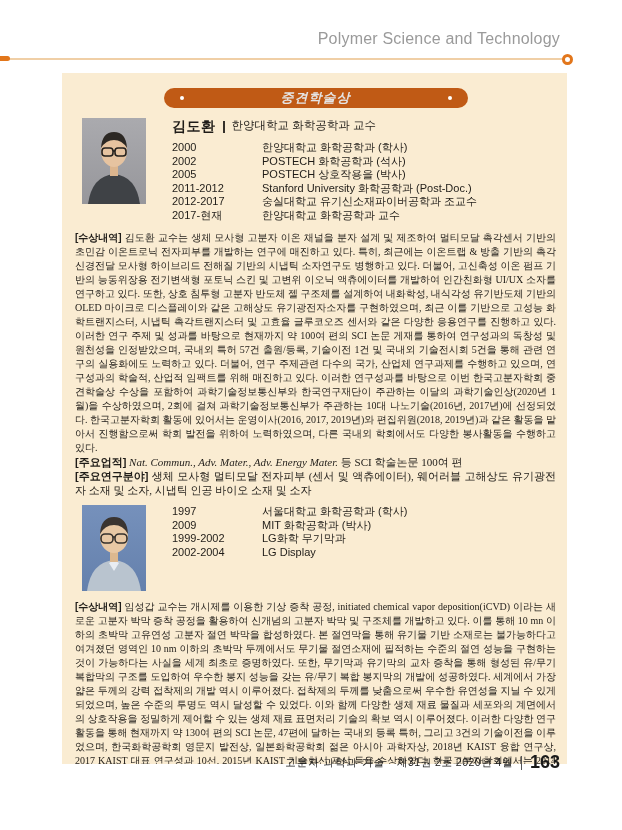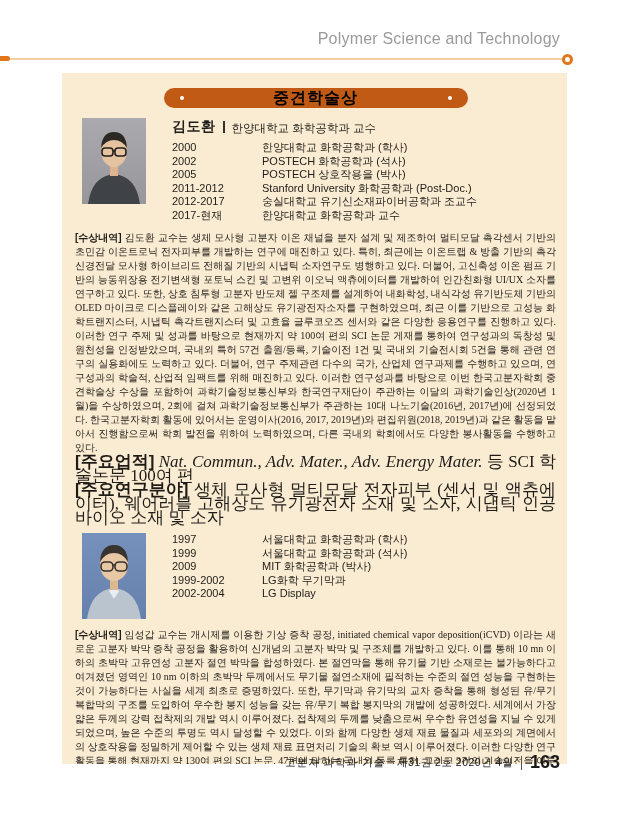--- a/index.html
+++ b/index.html
@@ -53,21 +53,21 @@
     overflow:hidden;
   }
   .badge{
     position:relative;
     width:304px;height:20px;margin:0 auto 10px auto;
     background:var(--accent);
     border-radius:10px;
     display:flex;align-items:center;justify-content:center;
   }
   .badge-label{
-    color:#000000;font-size:16px;font-weight:bold;letter-spacing:1px;
+    color:#e5e5e5;font-size:13px;font-weight:bold;letter-spacing:1px;font-style:italic;
   }
   .badge-dot{
     position:absolute;top:8px;width:4px;height:4px;border-radius:50%;
     background:#ffffff;
   }
   .badge-dot.left{left:16px;}
   .badge-dot.right{right:16px;}
 
   
   .profile{margin-top:8px;}
@@ -77,21 +77,21 @@
   }
   .photo{
     width:64px;height:86px;flex:0 0 64px;
     overflow:hidden;
   }
   .photo svg{display:block;}
   .profile-info{
     margin-left:26px;flex:1;
   }
   .name-line{
-    display:flex;align-items:flex-end;
+    display:flex;align-items:flex-start;
     margin-bottom:5px;
   }
   .prof-name{
     font-size:14px;font-weight:bold;letter-spacing:0.5px;
   }
   .name-sep{
     display:inline-block;width:2px;height:12px;
     background:#35302a;margin:0 7px;align-self:center;
   }
   .prof-affil{font-size:11.5px;}
@@ -108,21 +108,21 @@
     font-family:"Liberation Serif", serif;
     font-size:10px;line-height:14px;
     text-align:justify;
   }
   .bio b, .meta b{
     font-family:"Liberation Sans", sans-serif;
     font-weight:bold;
   }
   .meta{
     font-family:"Liberation Serif", serif;
-    font-size:17px;line-height:14px;
+    font-size:11px;line-height:14px;
     text-align:justify;
   }
   .meta .journals{font-style:italic;}
 
   
   .footer{
     position:absolute;top:752px;right:62px;
     display:flex;align-items:center;
     font-size:10.5px;color:#1a1a1a;
   }
@@ -236,24 +236,20 @@
           </svg>
         </div>
         <div class="profile-info">
           <table class="timeline">
             <tbody>
               <tr>
                   <td class="year">1997</td>
                   <td>서울대학교 화학공학과 (학사)</td>
                 </tr>
               <tr>
-                  <td class="year">1999</td>
-                  <td>서울대학교 화학공학과 (석사)</td>
-                </tr>
-              <tr>
                   <td class="year">2009</td>
                   <td>MIT 화학공학과 (박사)</td>
                 </tr>
               <tr>
                   <td class="year">1999-2002</td>
                   <td>LG화학 무기막과</td>
                 </tr>
               <tr>
                   <td class="year">2002-2004</td>
                   <td>LG Display</td>

